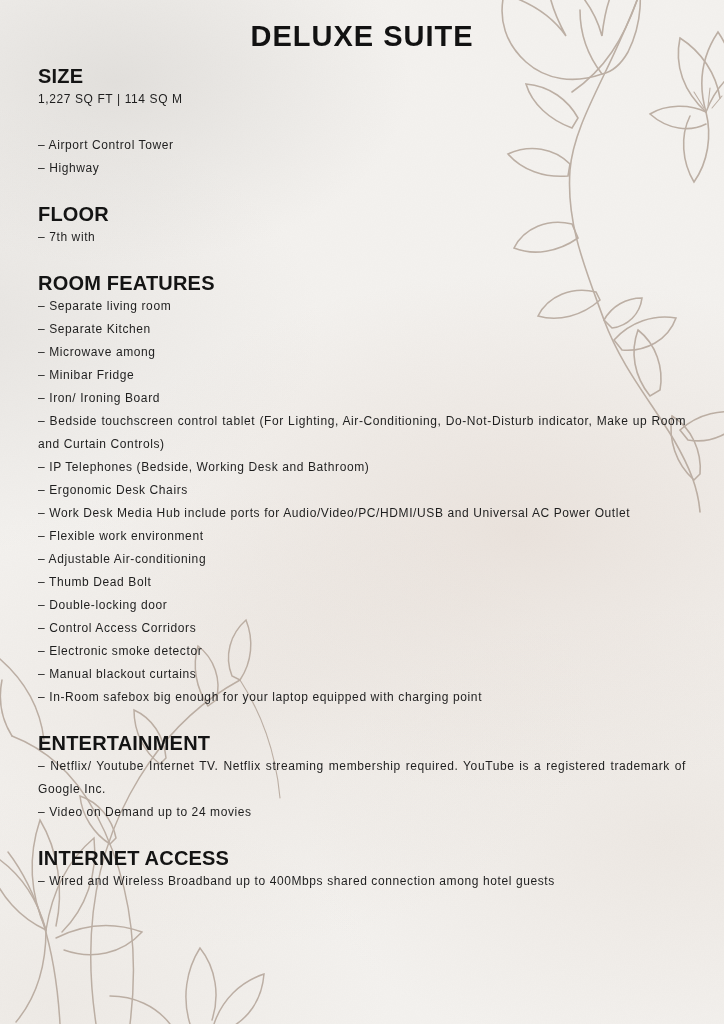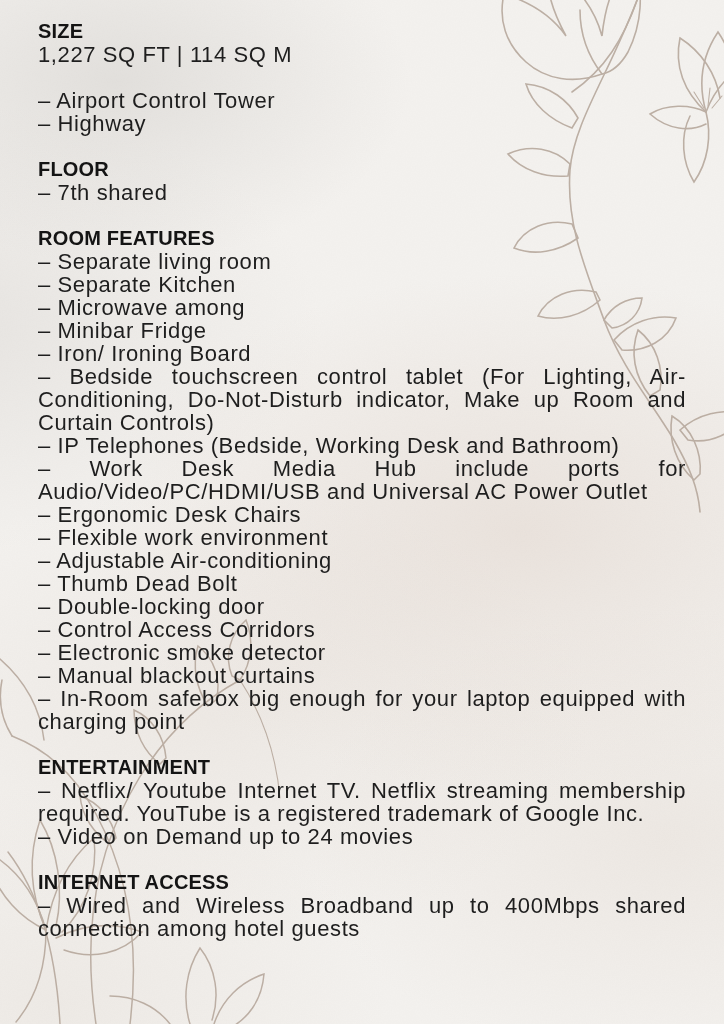--- a/index.html
+++ b/index.html
@@ -36,21 +36,21 @@
   h2.heading{
     margin:0;
     font-size:20px;
     font-weight:700;
     letter-spacing:.2px;
     line-height:23px;
     color:#141414;
   }
   p.item{
     margin:0;
-    font-size:22px;
+    font-size:12px;
     line-height:23px;
     letter-spacing:.6px;
     text-align:justify;
     color:#1e1e1e;
   }
 </style>
 </head>
 <body>
 
 <div class="page">
@@ -105,47 +105,48 @@
       <path d="M46,336 C20,324 0,302 -10,274"></path>
       <path d="M56,344 C84,330 114,328 142,338 C122,360 92,366 64,356"></path>
       <path d="M46,336 C46,372 36,404 16,428"></path>
       <path d="M190,430 C182,404 186,376 200,354 C216,374 220,402 212,426"></path>
       <path d="M214,430 C222,406 240,388 264,380 C262,406 248,426 226,436"></path>
       <path d="M170,430 C156,412 134,402 110,402"></path>
     </g>
   </svg>
 
   <div class="content">
+    <h1 class="title">DELUXE SUITE</h1>
 
     <section>
       <h2 class="heading">SIZE</h2>
       <p class="item">1,227 SQ FT | 114 SQ M</p>
     </section>
 
     <section>
       <p class="item">– Airport Control Tower</p>
       <p class="item">– Highway</p>
     </section>
 
     <section>
       <h2 class="heading">FLOOR</h2>
-      <p class="item">– 7th shared</p>
+      <p class="item">– 7th with</p>
     </section>
 
     <section>
       <h2 class="heading">ROOM FEATURES</h2>
       <p class="item">– Separate living room</p>
       <p class="item">– Separate Kitchen</p>
       <p class="item">– Microwave among</p>
       <p class="item">– Minibar Fridge</p>
       <p class="item">– Iron/ Ironing Board</p>
       <p class="item">– Bedside touchscreen control tablet (For Lighting, Air-Conditioning, Do-Not-Disturb indicator, Make up Room and Curtain Controls)</p>
       <p class="item">– IP Telephones (Bedside, Working Desk and Bathroom)</p>
+      <p class="item">– Ergonomic Desk Chairs</p>
       <p class="item">– Work Desk Media Hub include ports for Audio/Video/PC/HDMI/USB and Universal AC Power Outlet</p>
-      <p class="item">– Ergonomic Desk Chairs</p>
       <p class="item">– Flexible work environment</p>
       <p class="item">– Adjustable Air-conditioning</p>
       <p class="item">– Thumb Dead Bolt</p>
       <p class="item">– Double-locking door</p>
       <p class="item">– Control Access Corridors</p>
       <p class="item">– Electronic smoke detector</p>
       <p class="item">– Manual blackout curtains</p>
       <p class="item">– In-Room safebox big enough for your laptop equipped with charging point</p>
     </section>
 

